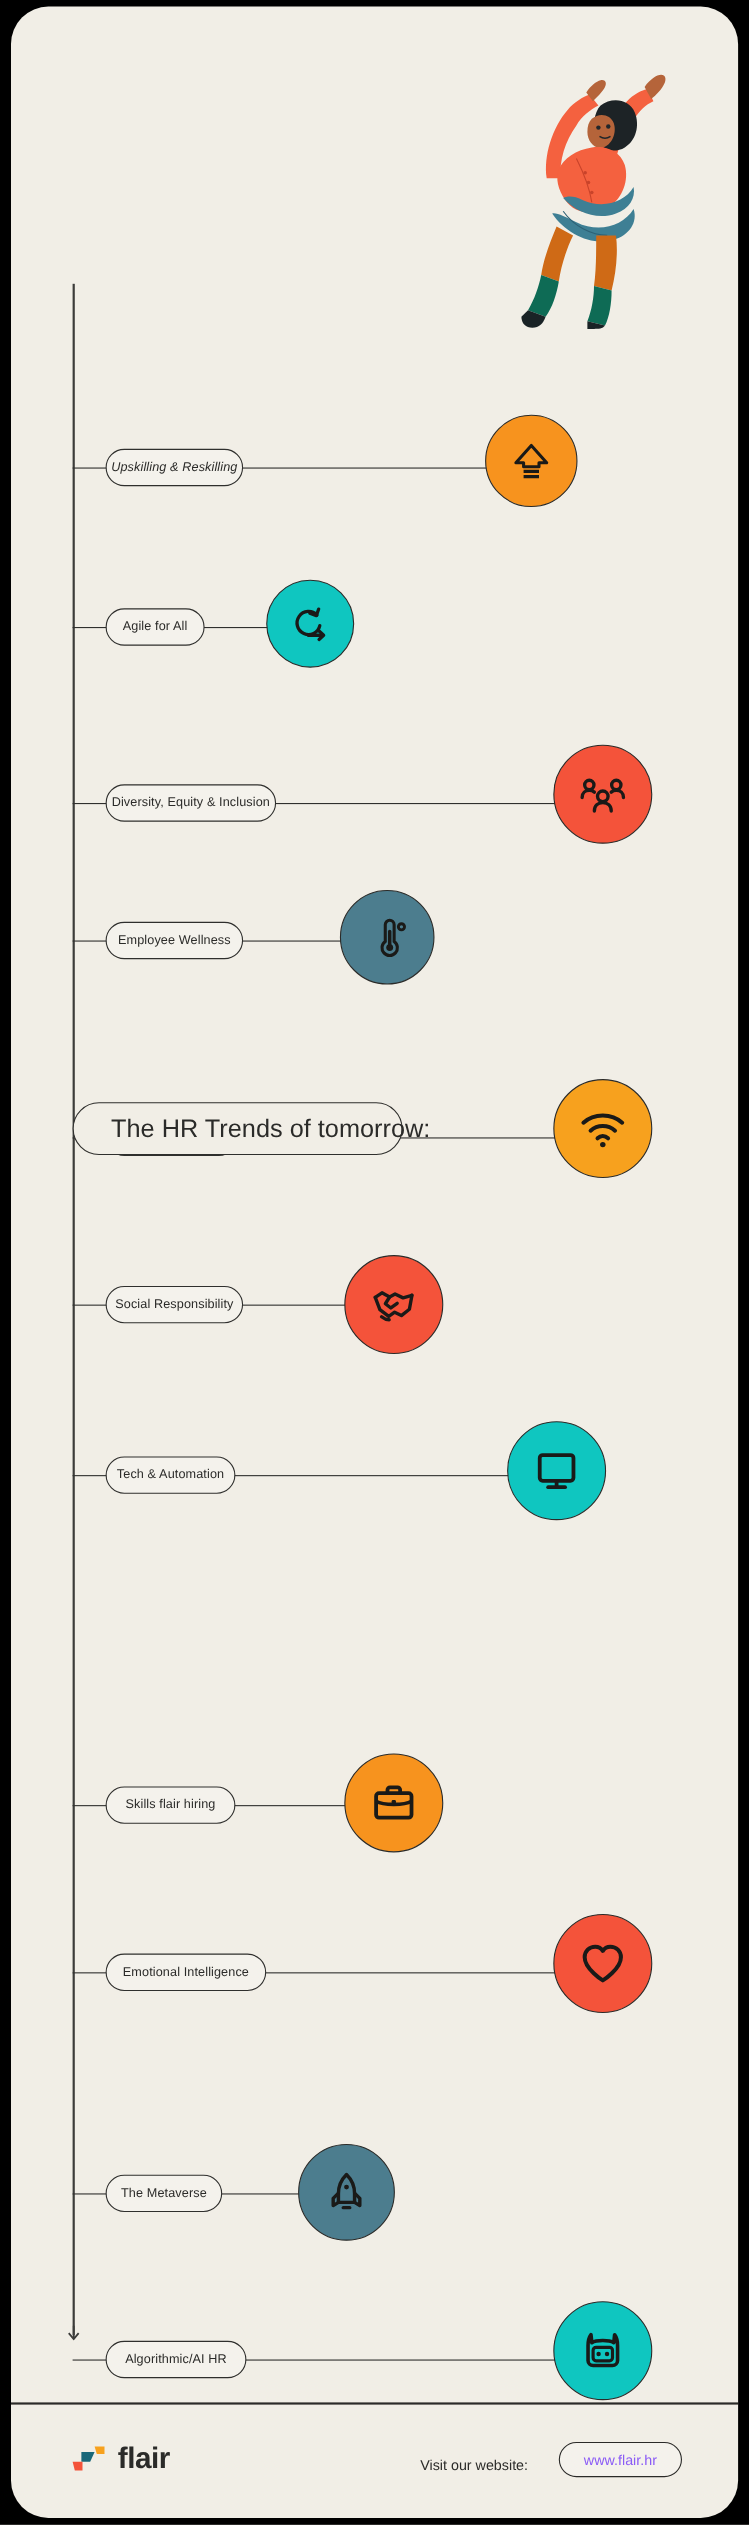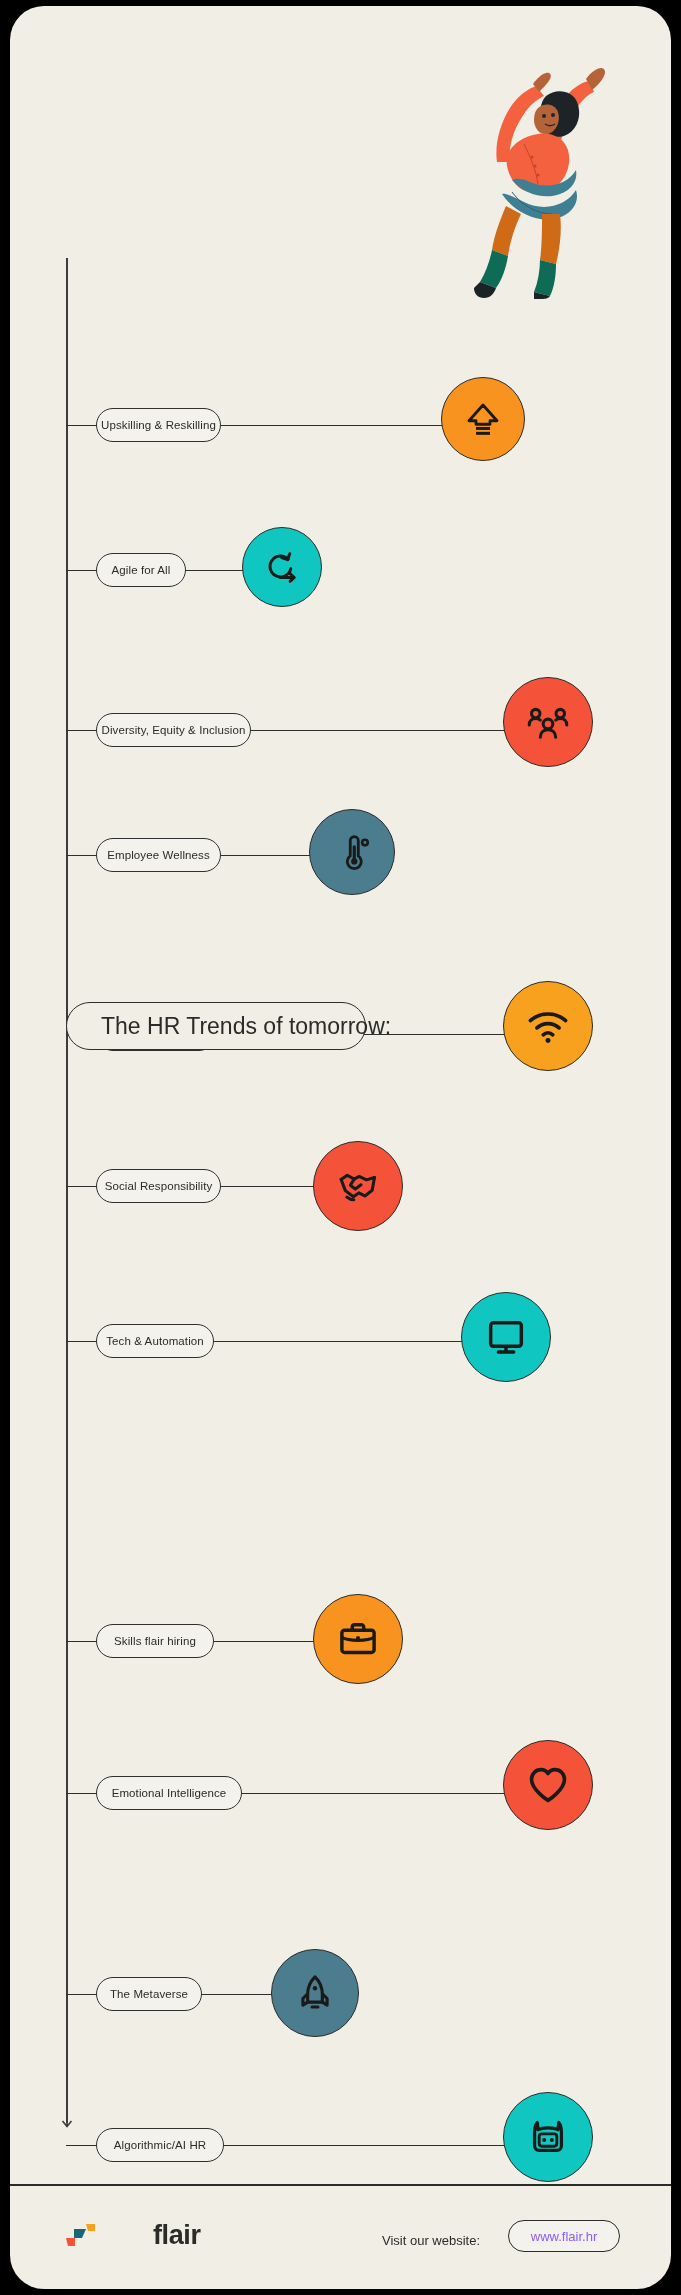--- a/index.html
+++ b/index.html
@@ -164,21 +164,20 @@
     display: flex;
     align-items: center;
     gap: 9px;
   }
   .logo-mark { width: 34px; height: 26px; display:block; }
   .logo-text {
     font-size: 27px;
     color: #2b2b29;
     font-weight: 700;
     letter-spacing: -0.4px;
-    margin-left: 46px;
   }
   .visit-label {
     position: absolute;
     left: 372px;
     top: 49px;
     font-size: 13px;
     color: #2b2b29;
   }
   .site-pill {
     position: absolute;
@@ -240,21 +239,21 @@
     </svg>
 
     <div class="spine"></div>
     <svg class="spine-arrow" viewBox="0 0 14 14">
       <path d="M7 0 L7 11 M2.5 7 L7 12.5 L11.5 7" stroke="#3c3c3a" stroke-width="1.6" fill="none"></path>
     </svg>
 
 
     <div class="row" style="top:419px;">
       <div class="connector" style="width:428px;"></div>
-      <div class="pill" style="left:30px; top:-17px; width:125px;">
+      <div class="pill" style="left:30px; top:-17px; width:125px;font-style:italic;">
         <span>Upskilling &amp; Reskilling</span>
       </div>
       <div class="bubble" style="left:375px; top:-48px; width:84px; height:84px; background:#f7931e;">
         <svg width="42" height="42" viewBox="0 0 24 24">
           <path d="M12 4 L20 13 H16 V15 H8 V13 H4 Z" fill="none" stroke="#1a1a18" stroke-width="1.6" stroke-linejoin="round"></path>
           <line x1="8" y1="17.4" x2="16" y2="17.4" stroke="#1a1a18" stroke-width="1.7"></line>
           <line x1="8" y1="20.2" x2="16" y2="20.2" stroke="#1a1a18" stroke-width="1.7"></line>
         </svg>
       </div>
     </div>

